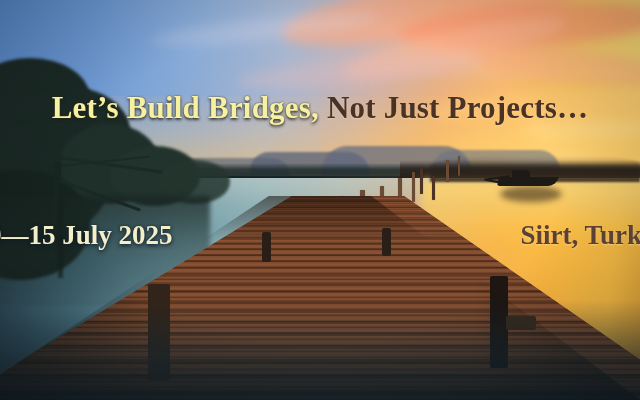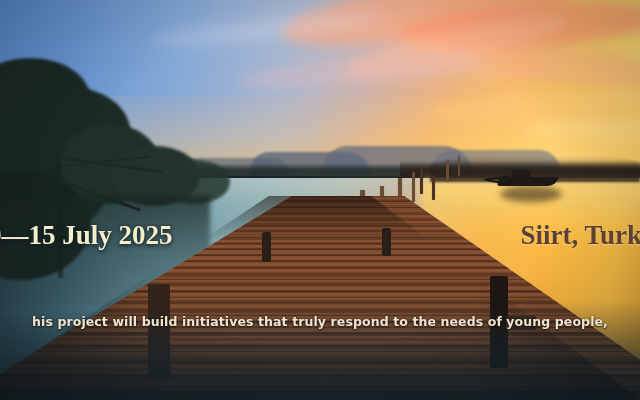--- a/index.html
+++ b/index.html
@@ -401,23 +401,25 @@
     <div class="rail-post rp-left"></div>
     <div class="rail-post rp-right"></div>
     <div class="rail-post rp-right2"></div>
 
     <div class="water-dark-bottom"></div>
     <div class="vignette"></div>
   </div>
 
   <div class="overlay">
 
+    <div class="headline">
+      <span class="hl-a">Let’s Build Bridges,</span><span class="hl-b"> Not Just Projects…</span>
+    </div>
 
     <div class="date">9—15 July 2025</div>
 
     <div class="place">Siirt, Turke</div>
 
     <div class="desc">
-      <span class="line">his project will build initiatives that truly respond to the needs of young people,</span>
     </div>
   </div>
 
 </div>
 
 </body></html>

